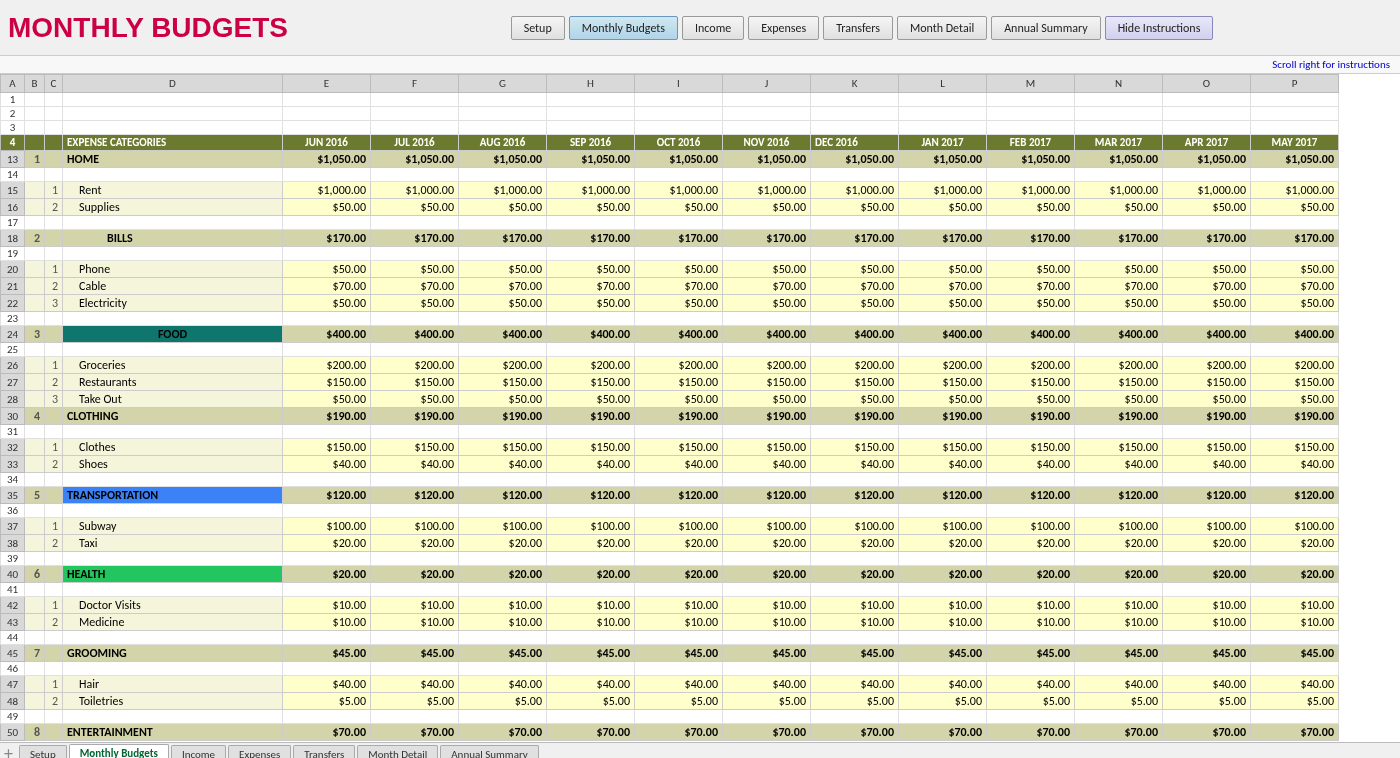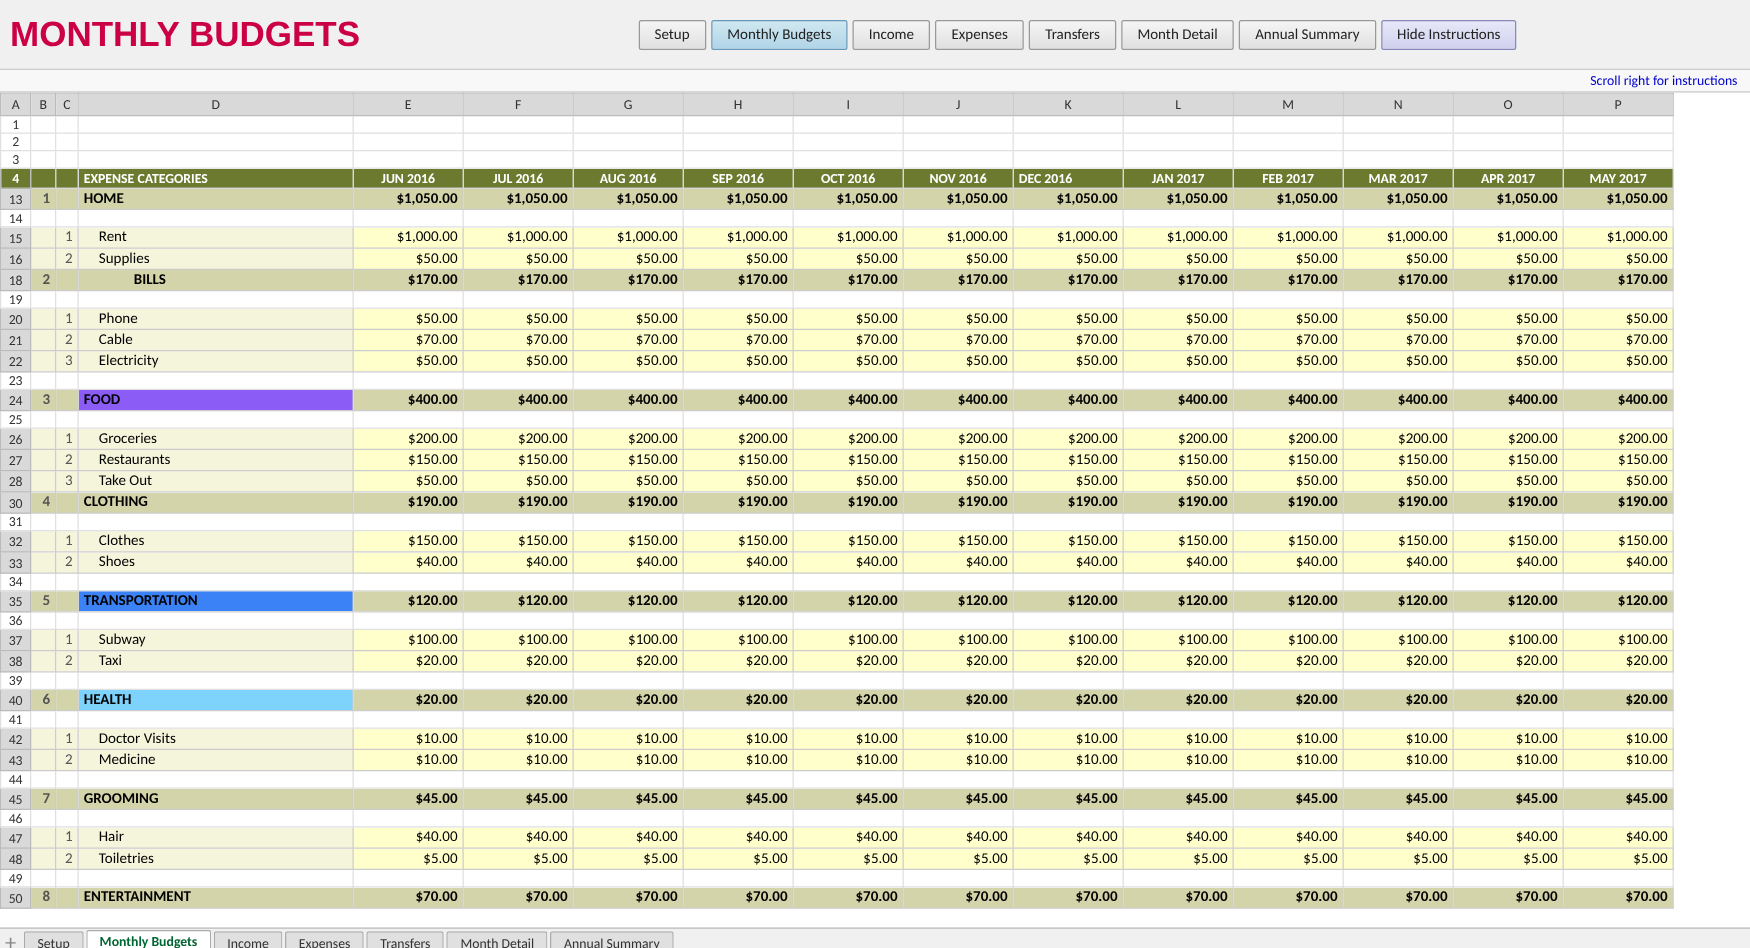--- a/index.html
+++ b/index.html
@@ -286,20 +286,38 @@
           <td class="cell val-cell">$50.00</td>
           <td class="cell val-cell">$50.00</td>
           <td class="cell val-cell">$50.00</td>
           <td class="cell val-cell">$50.00</td>
           <td class="cell val-cell">$50.00</td>
           <td class="cell val-cell">$50.00</td>
           <td class="cell val-cell">$50.00</td>
           <td class="cell val-cell">$50.00</td>
           <td class="cell val-cell">$50.00</td>
         </tr>
+        <tr class="spacer-row">
+          <td class="row-num">17</td>
+          <td class="cell" style="background: rgb(255, 255, 255);"></td>
+          <td class="cell" style="background: rgb(255, 255, 255);"></td>
+          <td class="cell" style="background: rgb(255, 255, 255);"></td>
+          <td class="cell" style="background: rgb(255, 255, 255);"></td>
+          <td class="cell" style="background: rgb(255, 255, 255);"></td>
+          <td class="cell" style="background: rgb(255, 255, 255);"></td>
+          <td class="cell" style="background: rgb(255, 255, 255);"></td>
+          <td class="cell" style="background: rgb(255, 255, 255);"></td>
+          <td class="cell" style="background: rgb(255, 255, 255);"></td>
+          <td class="cell" style="background: rgb(255, 255, 255);"></td>
+          <td class="cell" style="background: rgb(255, 255, 255);"></td>
+          <td class="cell" style="background: rgb(255, 255, 255);"></td>
+          <td class="cell" style="background: rgb(255, 255, 255);"></td>
+          <td class="cell" style="background: rgb(255, 255, 255);"></td>
+          <td class="cell" style="background: rgb(255, 255, 255);"></td>
+        </tr>
         <tr class="cat-main">
           <td class="row-num">18</td>
           <td class="cell num-label label-cell" style="background: rgb(212, 212, 170); text-align: right; font-weight: bold;">2</td>
           <td class="cell label-cell" style="background: rgb(212, 212, 170);"></td>
           <td class="cell label-cell" style="background: rgb(212, 212, 170); font-weight: bold; padding-left: 44px;">BILLS</td>
           <td class="cell val-cell">$170.00</td>
           <td class="cell val-cell">$170.00</td>
           <td class="cell val-cell">$170.00</td>
           <td class="cell val-cell">$170.00</td>
           <td class="cell val-cell">$170.00</td>
@@ -398,21 +416,21 @@
           <td class="cell" style="background: rgb(255, 255, 255);"></td>
           <td class="cell" style="background: rgb(255, 255, 255);"></td>
           <td class="cell" style="background: rgb(255, 255, 255);"></td>
           <td class="cell" style="background: rgb(255, 255, 255);"></td>
           <td class="cell" style="background: rgb(255, 255, 255);"></td>
         </tr>
         <tr class="cat-main">
           <td class="row-num">24</td>
           <td class="cell num-label label-cell" style="background: rgb(212, 212, 170); text-align: right; font-weight: bold;">3</td>
           <td class="cell label-cell" style="background: rgb(212, 212, 170);"></td>
-          <td class="cell label-cell" style="background: #8b5cf6; font-weight: bold;">FOOD</td>
+          <td class="cell label-cell" style="background: #0f766e; font-weight: bold; text-align: center;">FOOD</td>
           <td class="cell val-cell">$400.00</td>
           <td class="cell val-cell">$400.00</td>
           <td class="cell val-cell">$400.00</td>
           <td class="cell val-cell">$400.00</td>
           <td class="cell val-cell">$400.00</td>
           <td class="cell val-cell">$400.00</td>
           <td class="cell val-cell">$400.00</td>
           <td class="cell val-cell">$400.00</td>
           <td class="cell val-cell">$400.00</td>
           <td class="cell val-cell">$400.00</td>
@@ -668,21 +686,21 @@
           <td class="cell" style="background: rgb(255, 255, 255);"></td>
           <td class="cell" style="background: rgb(255, 255, 255);"></td>
           <td class="cell" style="background: rgb(255, 255, 255);"></td>
           <td class="cell" style="background: rgb(255, 255, 255);"></td>
           <td class="cell" style="background: rgb(255, 255, 255);"></td>
         </tr>
         <tr class="cat-main">
           <td class="row-num">40</td>
           <td class="cell num-label label-cell" style="background: rgb(212, 212, 170); text-align: right; font-weight: bold;">6</td>
           <td class="cell label-cell" style="background: rgb(212, 212, 170);"></td>
-          <td class="cell label-cell" style="background: #7dd3fc; font-weight: bold;">HEALTH</td>
+          <td class="cell label-cell" style="background: #22c55e; font-weight: bold;">HEALTH</td>
           <td class="cell val-cell">$20.00</td>
           <td class="cell val-cell">$20.00</td>
           <td class="cell val-cell">$20.00</td>
           <td class="cell val-cell">$20.00</td>
           <td class="cell val-cell">$20.00</td>
           <td class="cell val-cell">$20.00</td>
           <td class="cell val-cell">$20.00</td>
           <td class="cell val-cell">$20.00</td>
           <td class="cell val-cell">$20.00</td>
           <td class="cell val-cell">$20.00</td>

